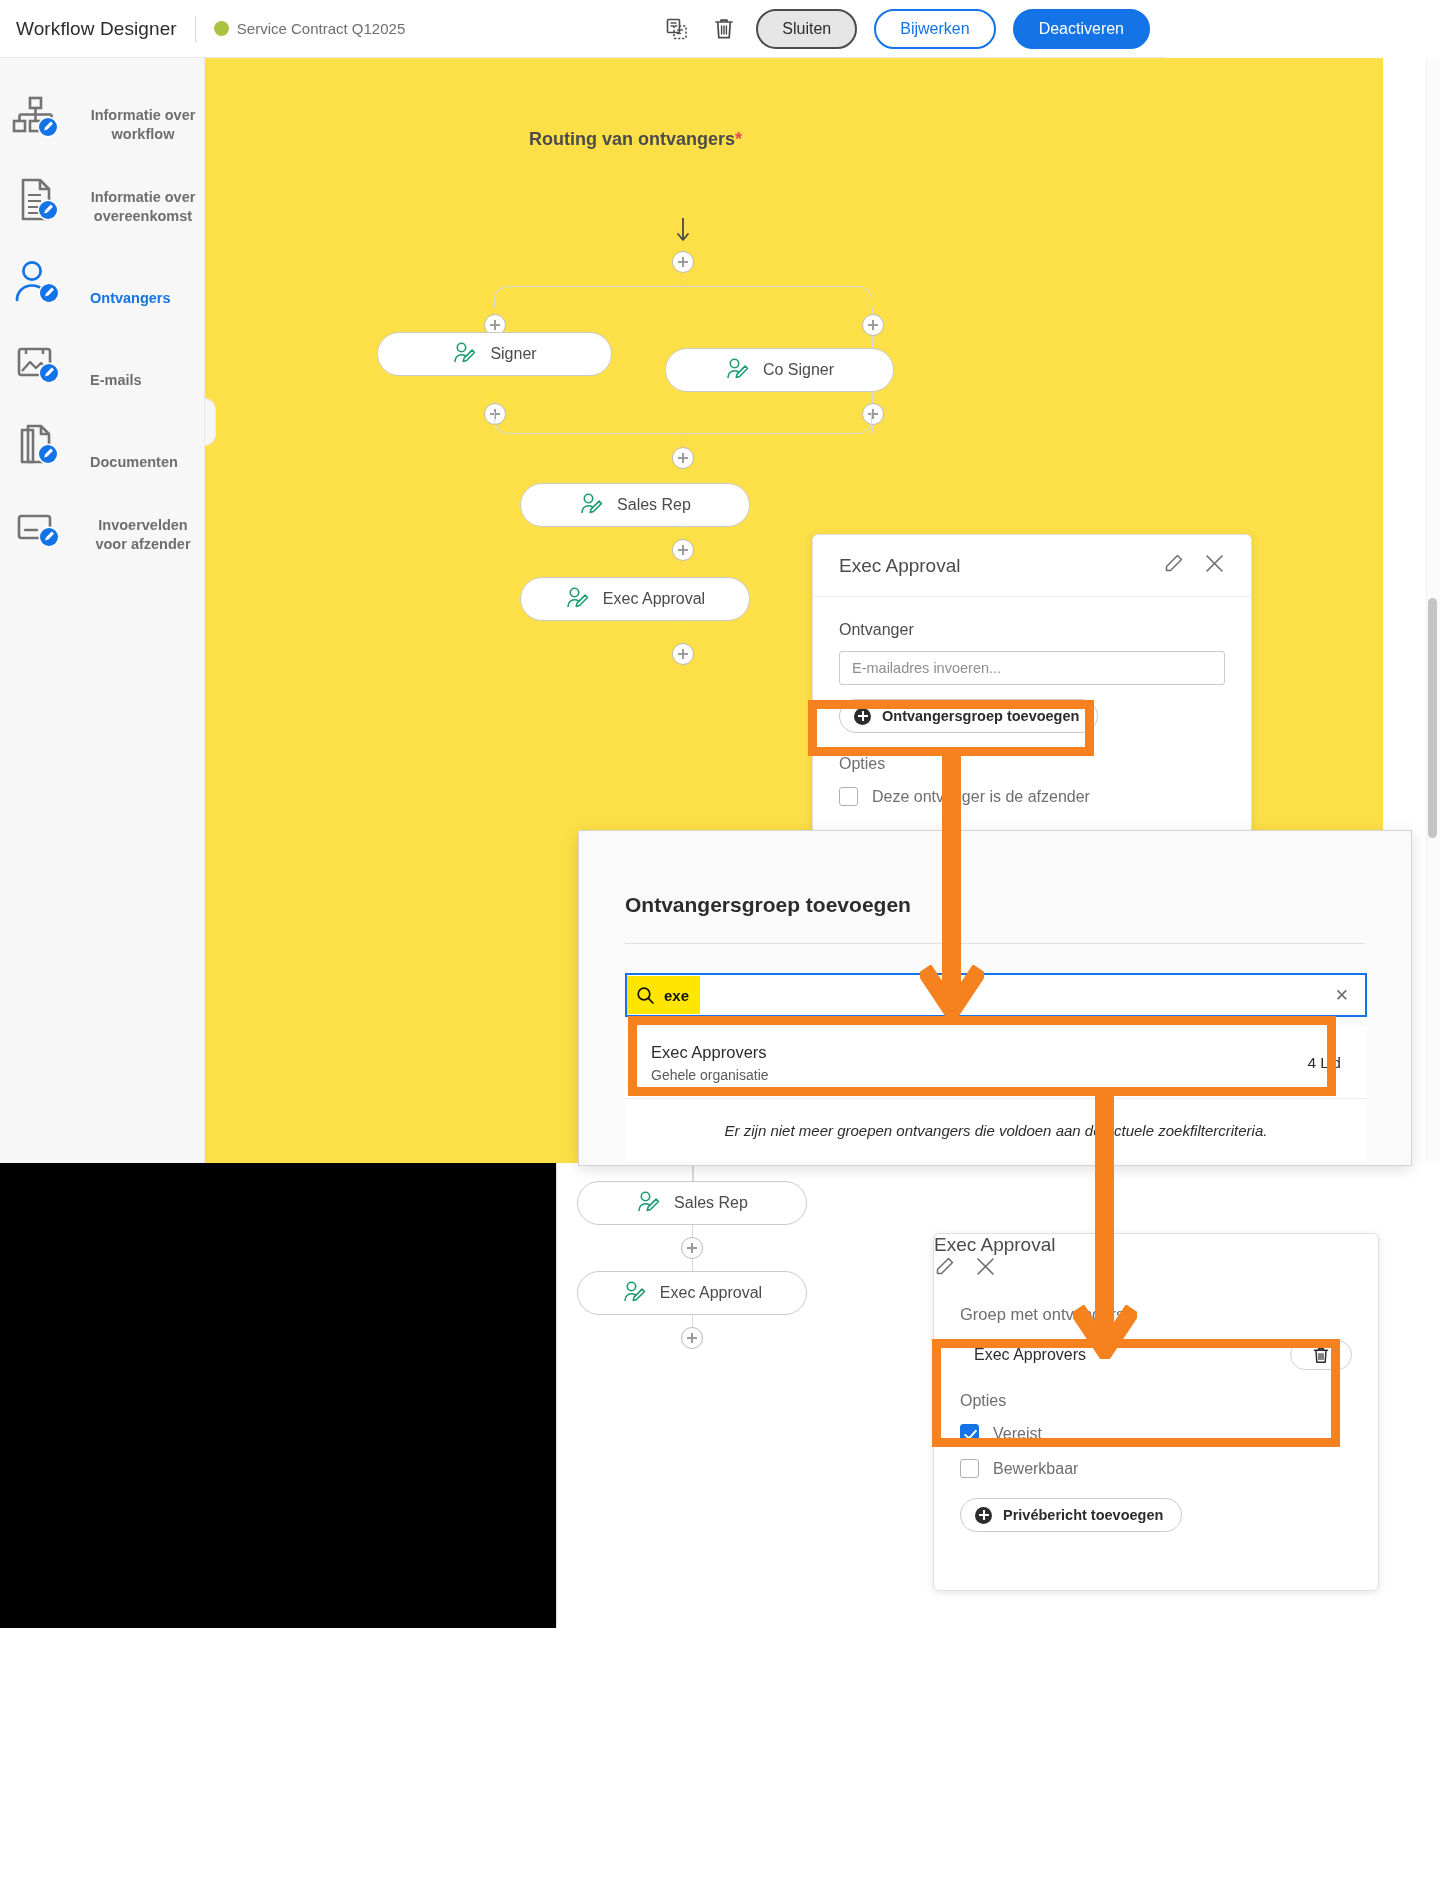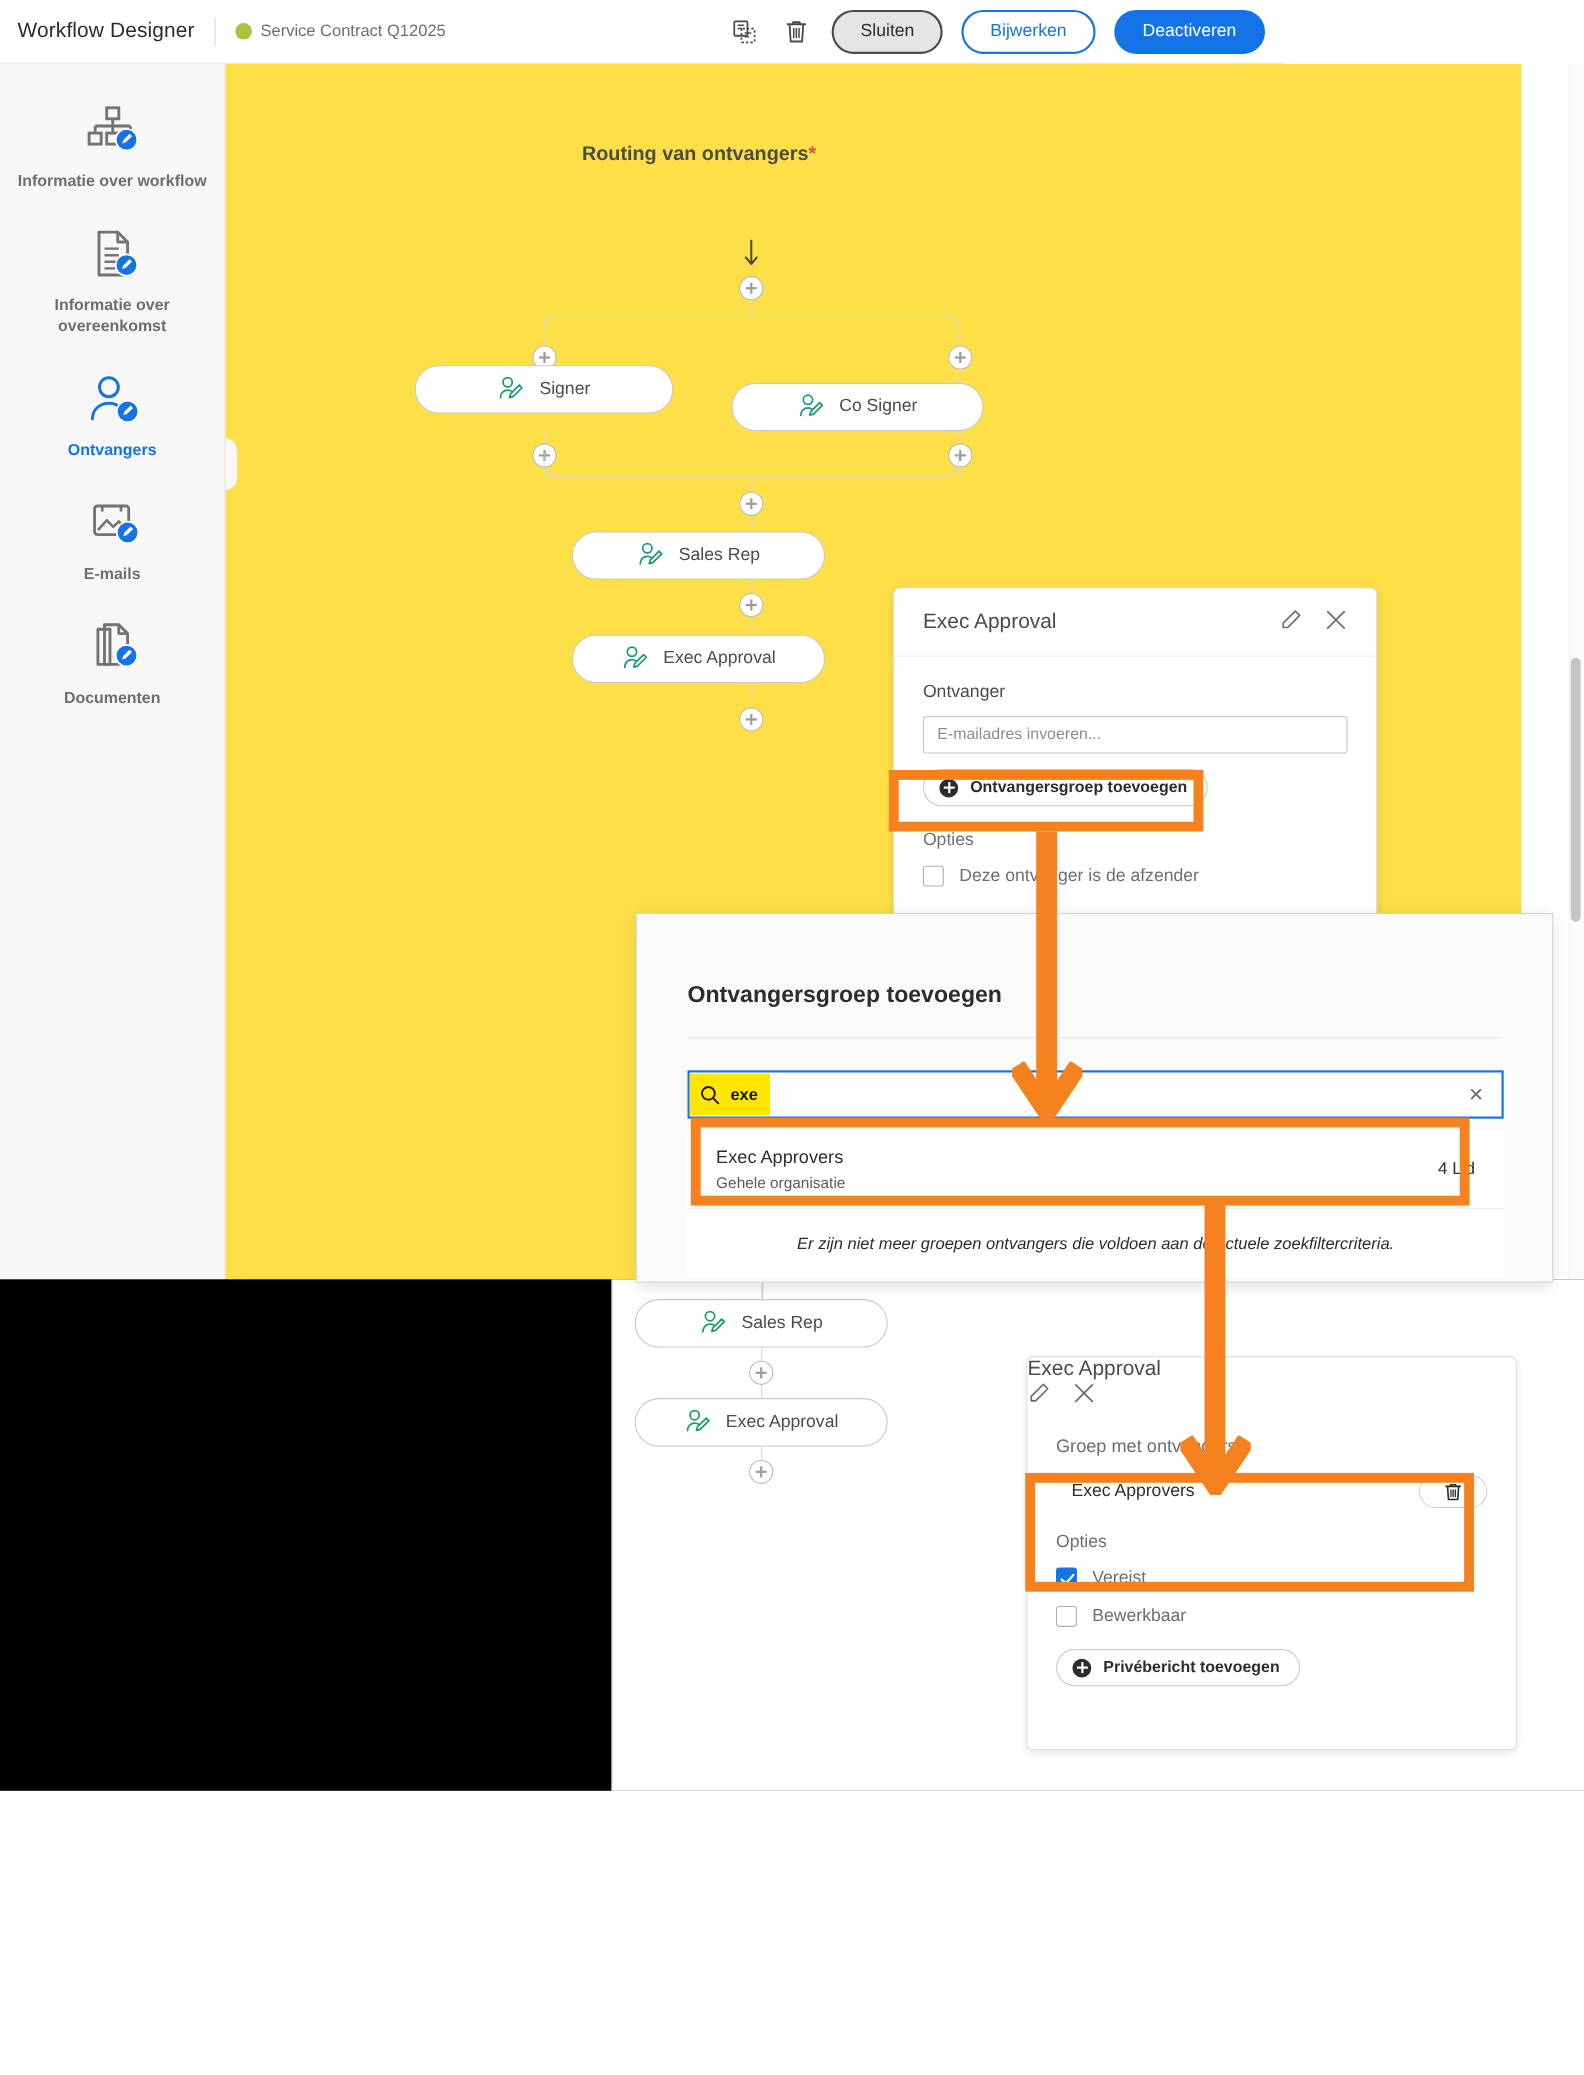--- a/index.html
+++ b/index.html
@@ -68,23 +68,24 @@
 
   
   .sidebar {
     position: absolute; left: 0; top: 58px;
     width: 205px; height: 1112px;
     background: #f7f7f7;
     border-right: 1px solid #eaeaea;
     padding-top: 22px;
   }
   .side-item {
-    display: flex; flex-direction: column; align-items: center;
+    display: flex; flex-direction: row; align-items: flex-end;
     padding: 14px 8px 18px; cursor: pointer;
     position: relative;
+    gap: 28px;
   }
   .side-item .s-label {
     margin-top: 12px; text-align: center; font-size: 14.5px;
     color: #6e6e6e; line-height: 1.3; font-weight: 600;
   }
   .side-item.active .s-label { color: #1473e6; }
   .side-item.active::after {
     content: ""; position: absolute; right: -1px; top: 8px;
     width: 3px; height: calc(100% - 16px);
   }
@@ -401,20 +402,32 @@
             <path d="M20 4h13l8 8v28H20z" stroke="#737373" stroke-width="2.6" stroke-linejoin="round"></path>
             <path d="M33 4v8h8" stroke="#737373" stroke-width="2.6" stroke-linejoin="round"></path>
             <circle cx="40" cy="32" r="10.5" fill="#fff"></circle>
             <circle cx="40" cy="32" r="9" fill="#1473e6"></circle>
             <path d="M36 35.6l1.2-3.4 5.6-5.6 2.2 2.2-5.6 5.6z" fill="#fff"></path>
           </svg>
         </div>
         <div class="s-label">Documenten</div>
       </div>
 
+      <div class="side-item">
+        <div class="side-icon">
+          <svg width="54" height="50" viewBox="0 0 54 50" fill="none">
+            <rect x="11" y="12" width="31" height="22" rx="2.5" stroke="#737373" stroke-width="2.6"></rect>
+            <path d="M17 26h12" stroke="#737373" stroke-width="2.4" stroke-linecap="round"></path>
+            <circle cx="41" cy="33" r="10.5" fill="#fff"></circle>
+            <circle cx="41" cy="33" r="9" fill="#1473e6"></circle>
+            <path d="M37 36.6l1.2-3.4 5.6-5.6 2.2 2.2-5.6 5.6z" fill="#fff"></path>
+          </svg>
+        </div>
+        <div class="s-label">Invoervelden voor afzender</div>
+      </div>
     </div>
 
     <div class="canvas">
       <div class="canvas-notch"></div>
 
       <div class="flow-title">
         <span>Routing van ontvangers</span><span class="req">*</span>
       </div>
 
       <div class="arrow-down" style="left:471px; top:160px;">

